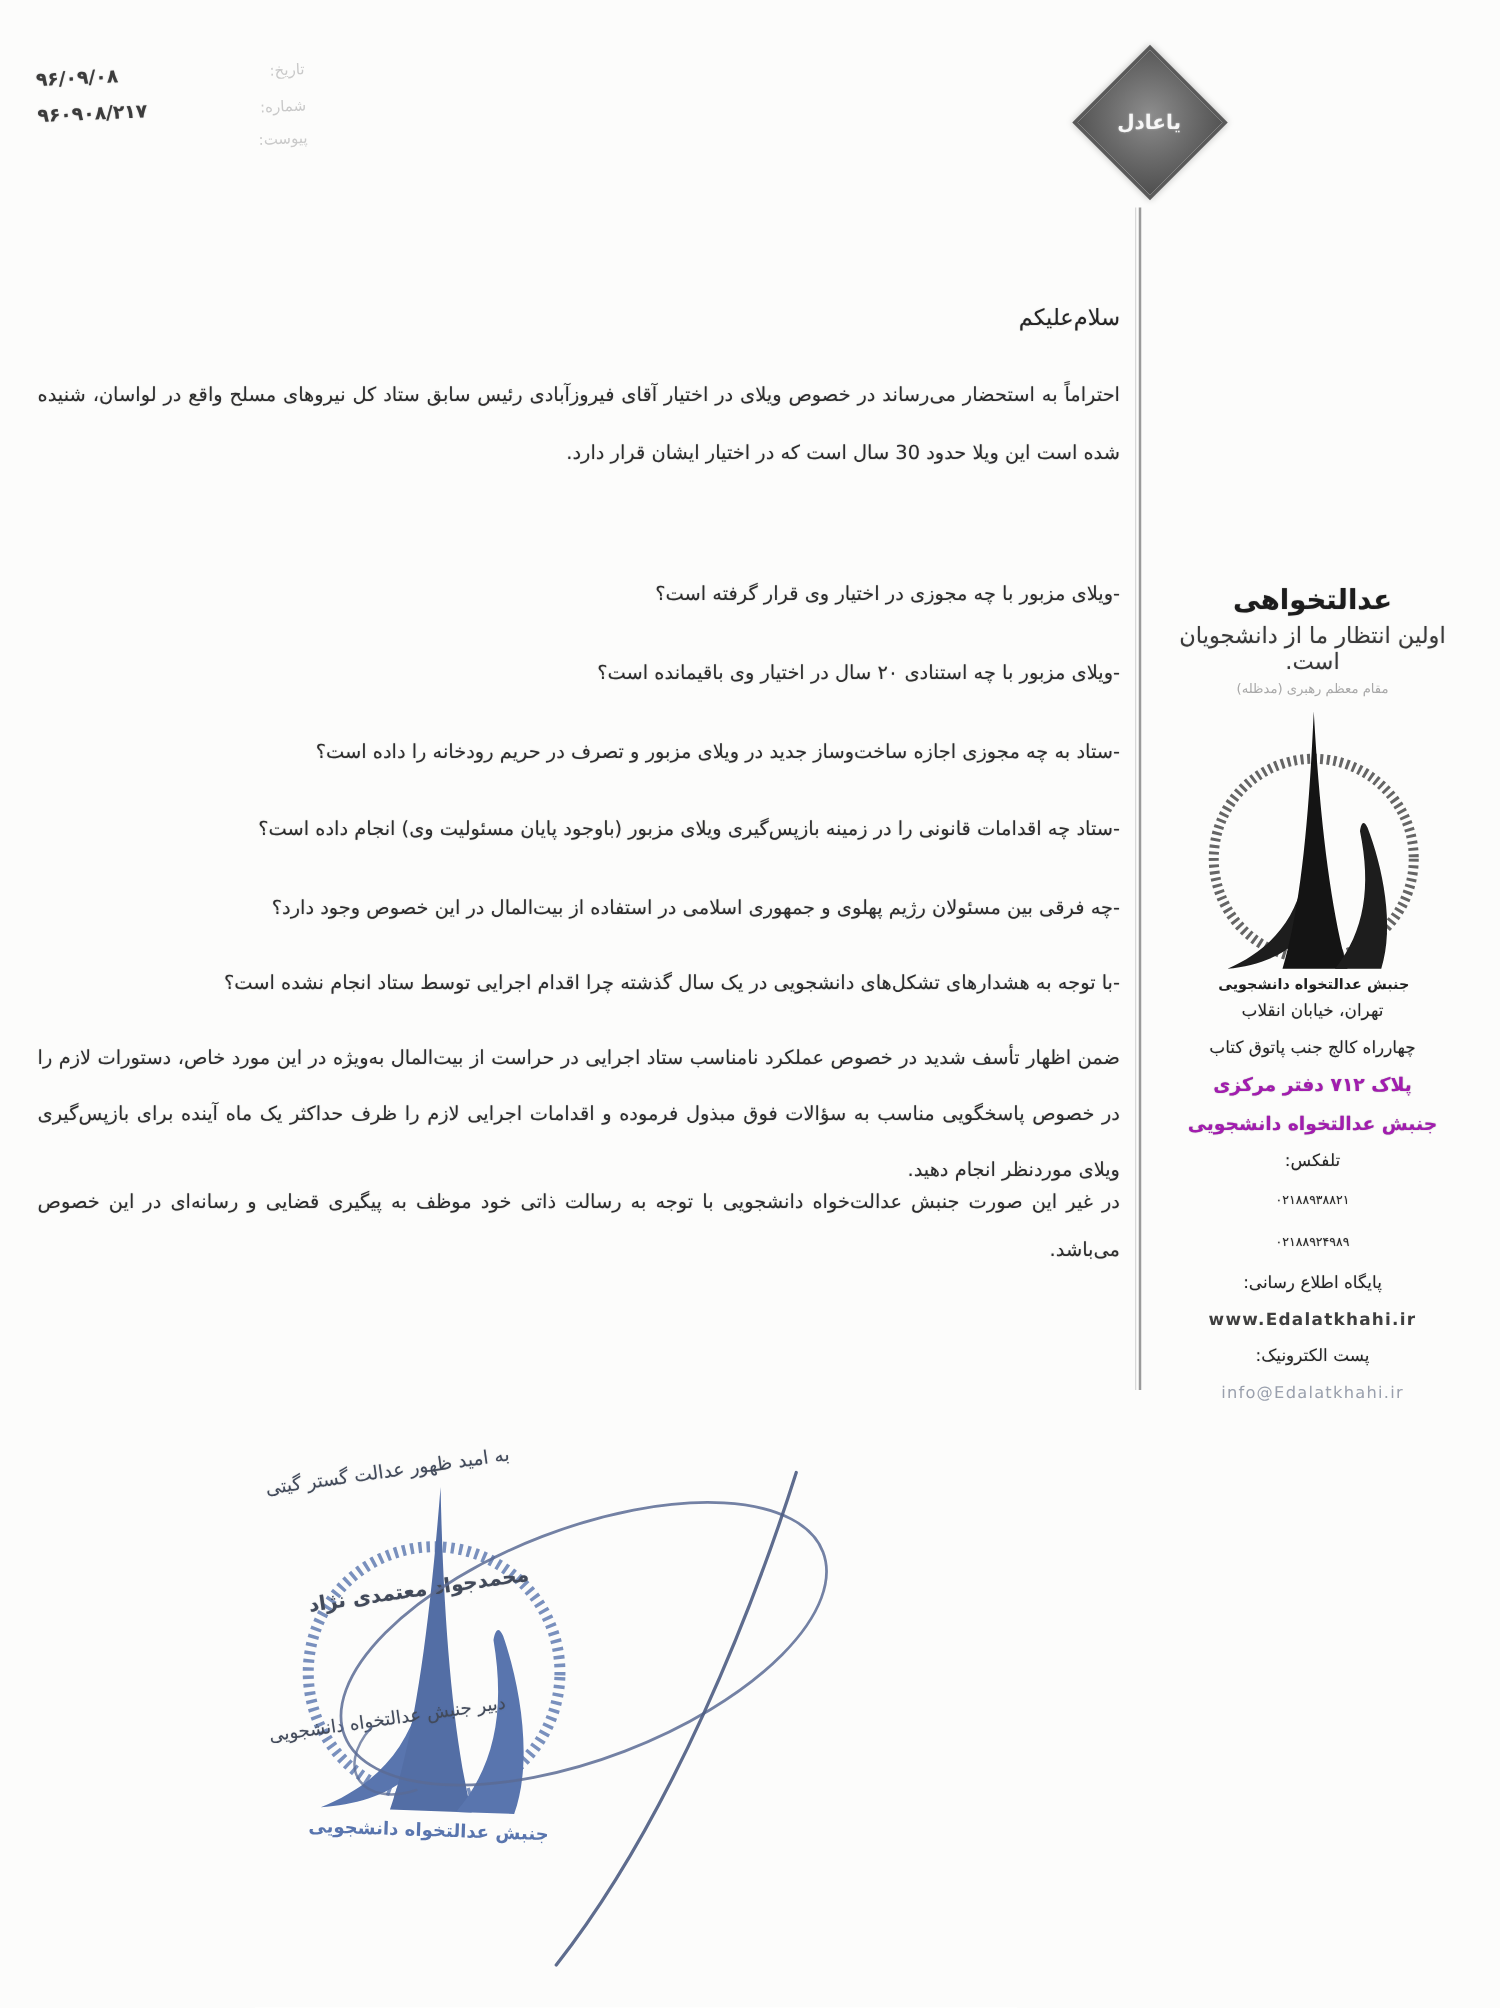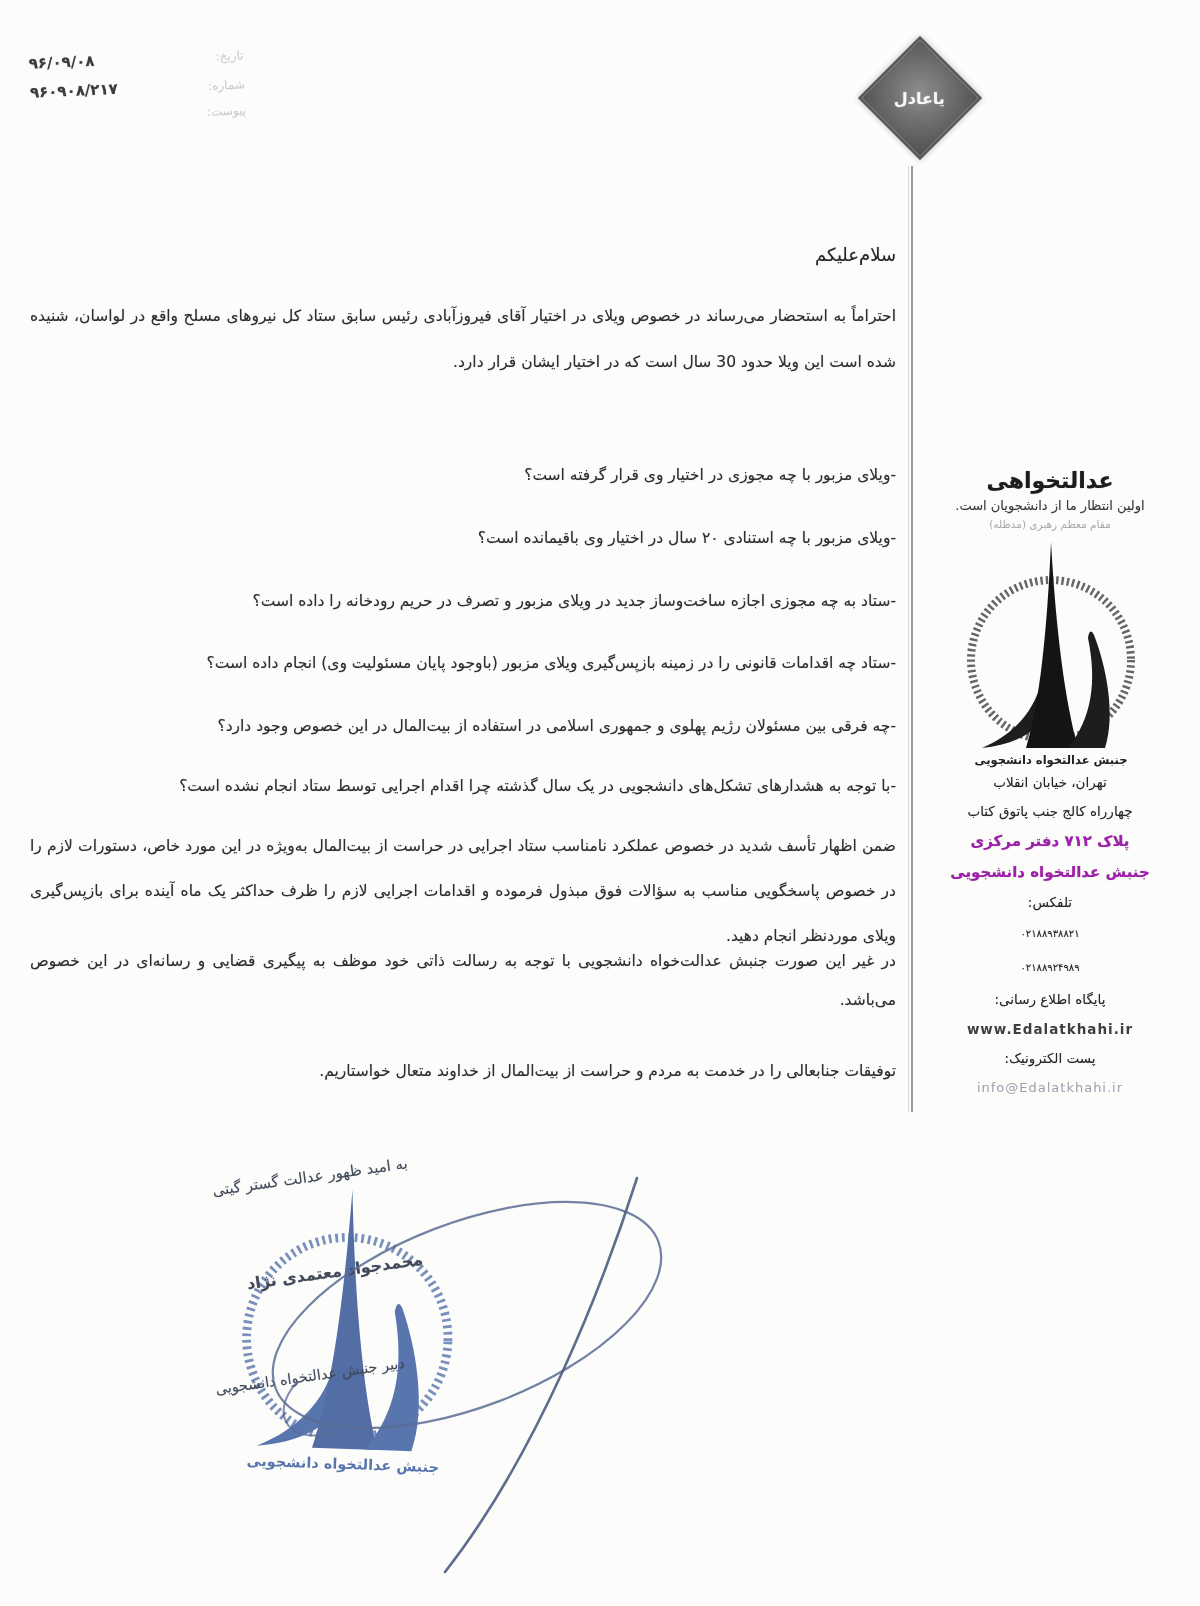--- a/index.html
+++ b/index.html
@@ -25,21 +25,21 @@
            border:3px solid #5a5a5a;box-shadow:0 0 6px rgba(0,0,0,.25);
            display:flex;align-items:center;justify-content:center;}
   .diamond-text{transform:rotate(-45deg);color:#f7f7f7;font-size:16px;font-weight:bold;
                 text-shadow:0 0 2px rgba(255,255,255,.4);}
   
   .v-divider{left:908px;top:166px;height:946px;width:2px;
              border-right:2px solid #9a9a9a;border-left:1px solid #d8d8d8;}
   
   .sidebar{left:922px;top:468px;width:256px;text-align:center;}
   .side-title{font-size:22px;font-weight:bold;color:#1c1c1c;text-shadow:0 0 1px rgba(0,0,0,.4);}
-  .side-sub{font-size:13px;color:#3a3a3a;margin-top:5px;text-shadow:0 0 1px rgba(60,60,60,.3);}
+  .side-sub{font-size:18px;color:#3a3a3a;margin-top:5px;text-shadow:0 0 1px rgba(60,60,60,.3);}
   .side-attrib{font-size:10.5px;color:#a8a8a8;margin-top:5px;}
   .side-logo{margin:6px auto 0;display:block;}
   .addr{font-size:13.5px;color:#262626;line-height:29px;text-shadow:0 0 1px rgba(50,50,50,.3);}
   .addr-bold{font-size:15px;font-weight:bold;color:#a21caf;line-height:31px;text-shadow:0 0 1px rgba(0,0,0,.4);}
   .phone{font-size:10px;font-weight:normal;color:#262626;line-height:34px;letter-spacing:2px;
          text-shadow:0 0 1px rgba(40,40,40,.4);}
   .latin{direction:ltr;unicode-bidi:embed;}
   .site{font-size:13.5px;font-weight:bold;color:#3f3f3f;line-height:30px;letter-spacing:1px;}
   .email{font-size:13px;color:#9aa0ad;line-height:30px;letter-spacing:1px;}
   
@@ -120,21 +120,20 @@
 
   <div class="abs letter-col q q0 ink">-ویلای مزبور با چه مجوزی در اختیار وی قرار گرفته است؟</div>
   <div class="abs letter-col q q1 ink">-ویلای مزبور با چه استنادی ۲۰ سال در اختیار وی باقیمانده است؟</div>
   <div class="abs letter-col q q2 ink">-ستاد به چه مجوزی اجازه ساخت‌وساز جدید در ویلای مزبور و تصرف در حریم رودخانه را داده است؟</div>
   <div class="abs letter-col q q3 ink">-ستاد چه اقدامات قانونی را در زمینه بازپس‌گیری ویلای مزبور (باوجود پایان مسئولیت وی) انجام داده است؟</div>
   <div class="abs letter-col q q4 ink">-چه فرقی بین مسئولان رژیم پهلوی و جمهوری اسلامی در استفاده از بیت‌المال در این خصوص وجود دارد؟</div>
   <div class="abs letter-col q q5 ink">-با توجه به هشدارهای تشکل‌های دانشجویی در یک سال گذشته چرا اقدام اجرایی توسط ستاد انجام نشده است؟</div>
 
   <div class="abs letter-col p2 body-text just ink">ضمن اظهار تأسف شدید در خصوص عملکرد نامناسب ستاد اجرایی در حراست از بیت‌المال به‌ویژه در این مورد خاص، دستورات لازم را در خصوص پاسخگویی مناسب به سؤالات فوق مبذول فرموده و اقدامات اجرایی لازم را ظرف حداکثر یک ماه آینده برای بازپس‌گیری ویلای موردنظر انجام دهید.</div>
   <div class="abs letter-col p3 body-text just ink">در غیر این صورت جنبش عدالت‌خواه دانشجویی با توجه به رسالت ذاتی خود موظف به پیگیری قضایی و رسانه‌ای در این خصوص می‌باشد.</div>
-  <div class="abs letter-col closing body-text ink">توفیقات جنابعالی را در خدمت به مردم و حراست از بیت‌المال از خداوند متعال خواستاریم.</div>
 
   <div class="abs sig-text sig-motto">به امید ظهور عدالت گستر گیتی</div>
 
   <svg class="abs stamp" width="258" height="292" viewBox="0 0 205 232" xmlns="http://www.w3.org/2000/svg">
     <circle cx="103" cy="124" r="80" fill="none" stroke="#31549b" stroke-width="7" stroke-dasharray="2.2 3" opacity="0.8"></circle>
     <path d="M34,212 C66,198 86,176 94,144 L101,170 C95,195 66,209 34,212 Z" fill="#31549b"></path>
     <path d="M103,6 C99,96 92,166 78,212 L130,212 C117,166 108,96 103,6 Z" fill="#2a4b90"></path>
     <path d="M140,102 C149,146 144,182 120,212 L157,212 C168,178 158,130 146,99 C143,93 141,95 140,102 Z" fill="#31549b"></path>
     <text x="103" y="228" text-anchor="middle" font-size="11.5" fill="#31549b" font-family="DejaVu Sans, sans-serif" font-weight="bold">جنبش عدالتخواه دانشجویی</text>
   </svg>

